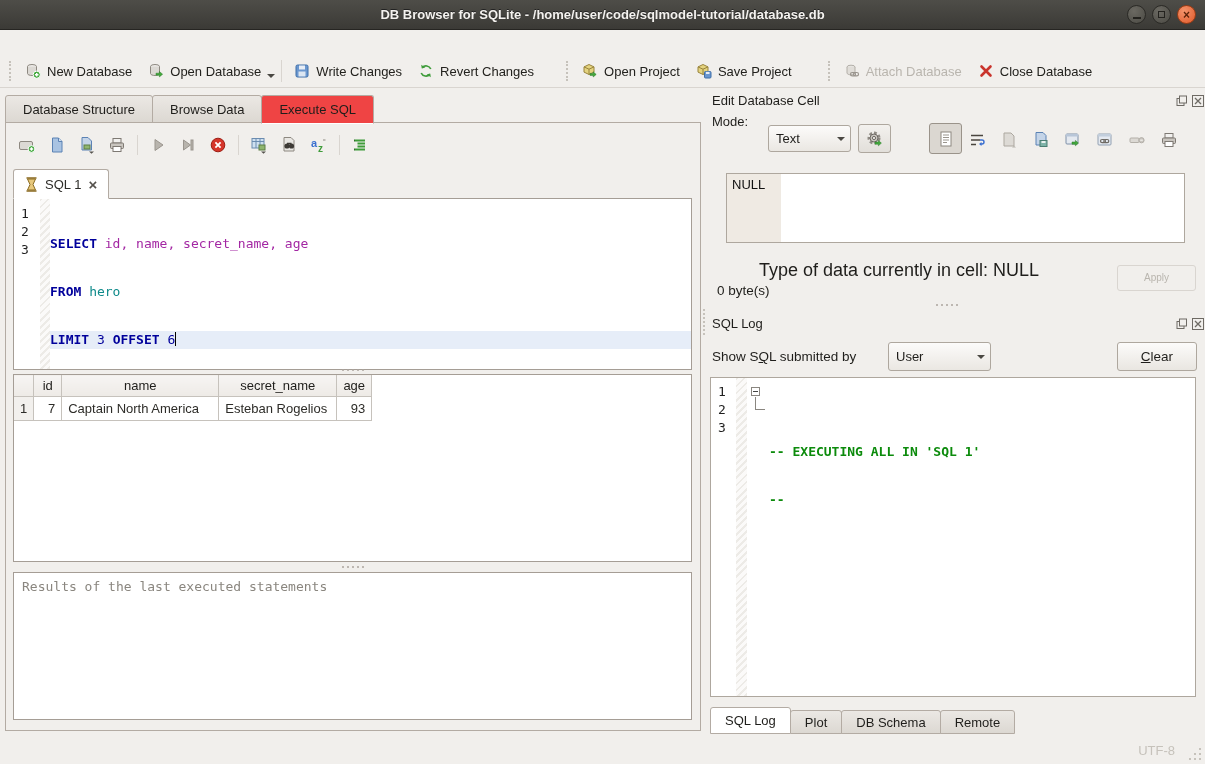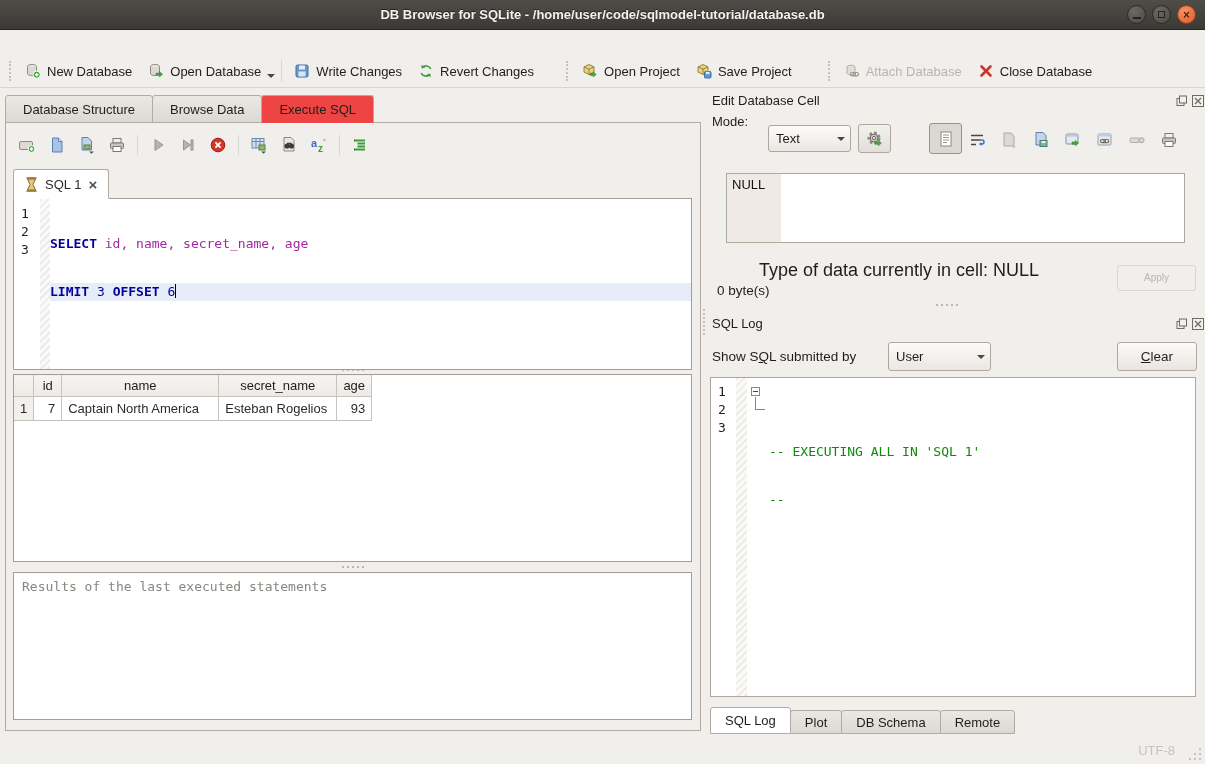--- a/index.html
+++ b/index.html
@@ -113,21 +113,21 @@
 
   .btn { position:absolute; border:1px solid #aea79e; border-radius:3px; text-align:center;
     background:linear-gradient(#fcfbfa,#e9e6e1); color:#1f1e1b; }
   .btn.disabled { background:#f1efec; border-color:#d9d5d0; color:#b9b5ae; }
 
   .log-box { position:absolute; left:710px; top:377px; width:486px; height:320px; background:#fff;
     border:1px solid #aea79e; display:flex; font-family:"DejaVu Sans Mono",monospace; }
   .log-gutter { width:25px; padding-top:5px; color:#1f1f1f; }
   .log-gutter div { height:18px; line-height:18px; padding-left:7px; }
   .log-fold { width:11px; background:repeating-linear-gradient(135deg,#edebe7 0 2px,#fbfaf9 2px 5px); }
-  .log-content { flex:1; padding-top:5px; position:relative; white-space:pre; }
+  .log-content { flex:1; padding-top:5px; position:relative; white-space:pre;font-weight:bold; }
   .log-line { height:18px; line-height:18px; color:#0c8b0c; padding-left:22px; }
   .fold-marker { position:absolute; left:4px; top:9px; width:9px; height:9px; border:1px solid #8a8680; background:#fff; }
   .fold-marker::after { content:""; position:absolute; left:1px; top:3px; width:5px; height:1px; background:#444; }
   .tree-elbow { position:absolute; left:8px; top:19px; width:10px; height:13px;
     border-left:1px solid #8a8680; border-bottom:1px solid #8a8680; }
 
   .bottom-tabs { position:absolute; left:710px; top:707px; display:flex; align-items:flex-end; }
   .btab { height:24px; line-height:23px; padding:0 14px; background:linear-gradient(#ebe8e4,#dcd8d2);
     border:1px solid #b3aba3; margin-right:-1px; border-radius:3px 3px 0 0; color:#1f1e1b; }
   .btab.active { background:#fff; height:27px; line-height:26px; z-index:2; position:relative; }
@@ -346,20 +346,21 @@
 
   <div class="editor">
     <div class="ed-gutter">
       <div>1</div>
       <div>2</div>
       <div>3</div>
     </div>
     <div class="ed-fold"></div>
     <div class="ed-code">
       <div class="ed-line"><span class="kw">SELECT</span><span class="ident"> id, name, secret_name, age</span></div>
+      <div class="ed-line"><span class="kw">FROM</span><span class="tbl"> hero</span></div>
       <div class="ed-line cur"><span class="kw">LIMIT</span><span class="numlit"> 3 </span><span class="kw">OFFSET</span><span class="numlit"> 6</span><span class="caret-bar"></span></div>
     </div>
   </div>
 
   <div class="hdots" style="top:246px;">
       <i></i>
       <i></i>
       <i></i>
       <i></i>
       <i></i>

